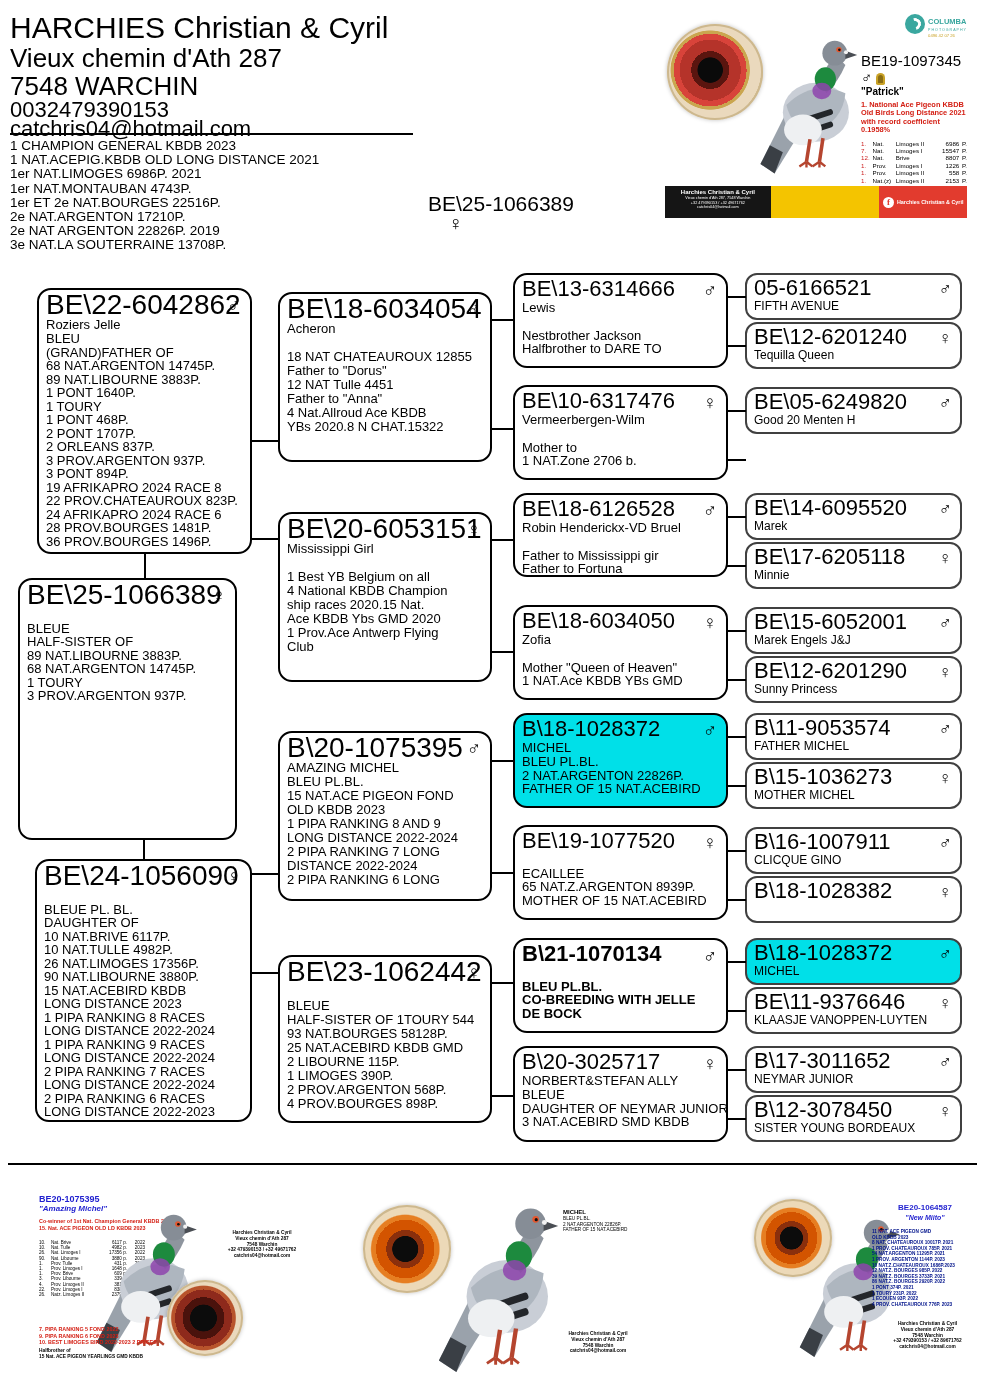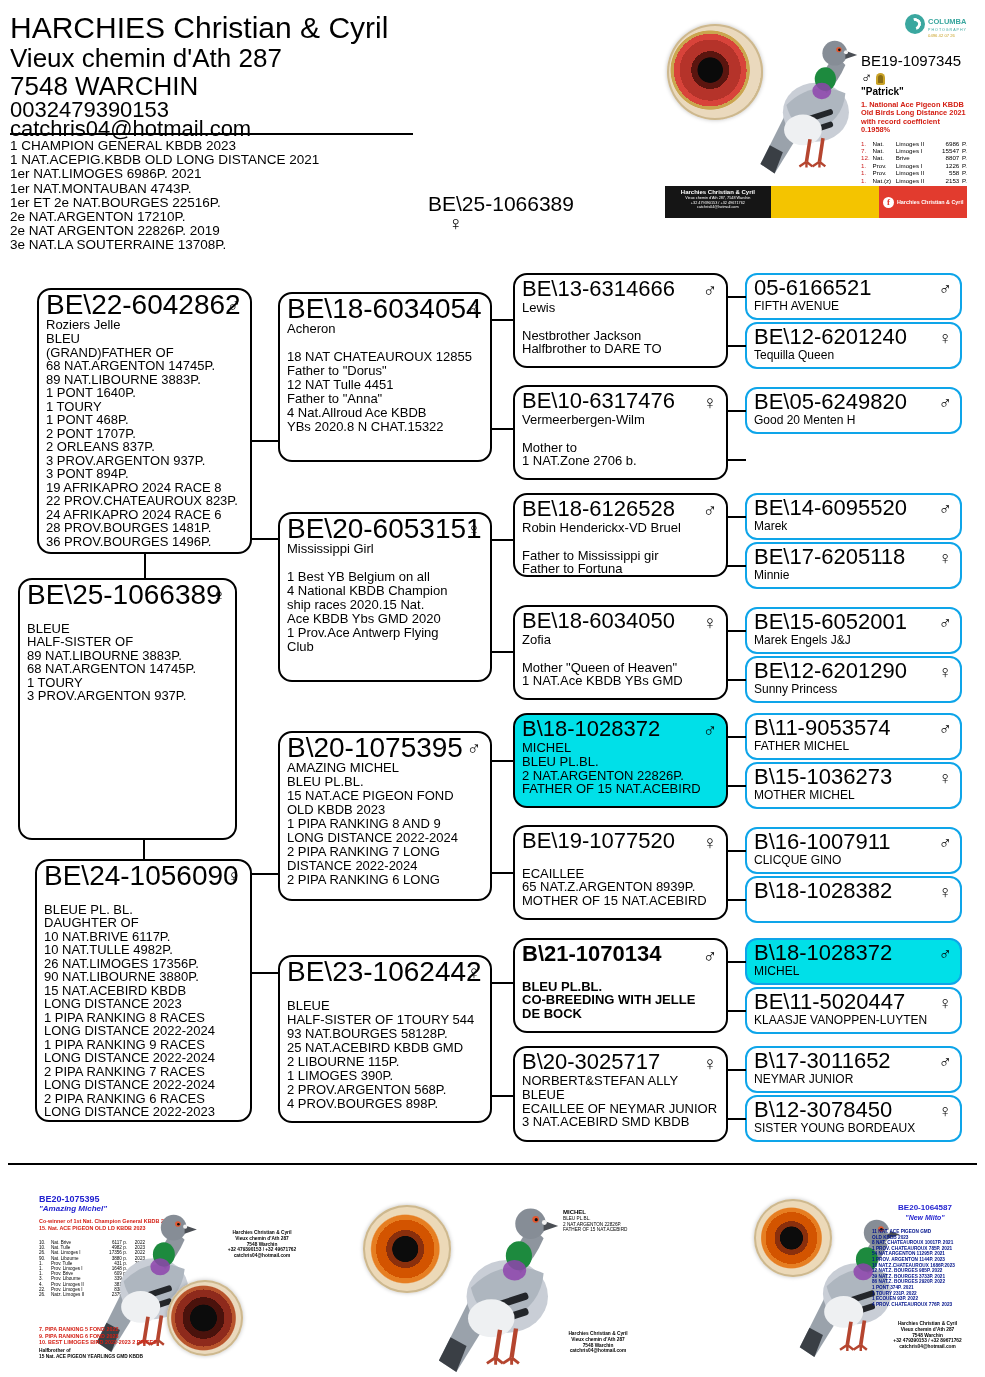--- a/index.html
+++ b/index.html
@@ -23,21 +23,21 @@
   .pbox{position:absolute;border:2px solid #000;border-radius:14px;background:#fff;
         padding:2px 7px;box-sizing:border-box;overflow:hidden;}
   .pbox .ring{font-size:28px;line-height:26px;display:block;white-space:nowrap;}
   .pbox .sex{position:absolute;top:5px;right:9px;font-size:19px;}
   .pbox .name{font-size:13px;line-height:14px;white-space:nowrap;}
   .pbox .lines div{white-space:nowrap;}
   .c1 .lines{font-size:13px;} .c1 .lines div{line-height:13.5px;}
   .c2 .lines{font-size:13px;} .c2 .lines div{line-height:14px;}
   .c3 .ring{font-size:22px;line-height:24px;}
   .c3 .lines{font-size:13px;} .c3 .lines div{line-height:13.5px;}
-  .sbox{position:absolute;border:2px solid #0ea5e9;border-radius:12px;background:#fff;
+  .sbox{position:absolute;border:2px solid #404040;border-radius:12px;background:#fff;
         padding:1px 7px;box-sizing:border-box;width:217px;height:47px;overflow:hidden;}
   .sbox .ring{font-size:22px;line-height:24px;display:block;white-space:nowrap;}
   .sbox .sex{position:absolute;top:4px;right:8px;font-size:18px;}
   .sbox .name{font-size:12px;line-height:13px;white-space:nowrap;}
   .cyan{background:var(--hl,#00e0e8);}
 
   .hl{position:absolute;height:2px;background:#000;}
   .vl{position:absolute;width:2px;background:#000;}
   .divider{position:absolute;left:8px;top:1163px;width:969px;height:2px;background:#000;}
 
@@ -444,21 +444,21 @@
         <div>CO-BREEDING WITH JELLE</div>
         <div>DE BOCK</div>
       </div>
   </div>
   <div class="pbox c3" style="left:513px;top:1046px;width:215px;height:96px;">
     <span class="ring">B\20-3025717</span>
     <span class="sex">♀</span>
     <div class="name">NORBERT&amp;STEFAN ALLY</div>
     <div class="lines">
         <div>BLEUE</div>
-        <div>ECAILLEE OF NEYMAR JUNIOR</div>
+        <div>DAUGHTER OF NEYMAR JUNIOR</div>
         <div>3 NAT.ACEBIRD SMD KBDB</div>
       </div>
   </div>
 
   <div class="sbox" style="left:745px;top:273px;">
     <span class="ring">05-6166521</span>
     <span class="sex">♂</span>
     <div class="name">FIFTH AVENUE</div>
   </div>
   <div class="sbox" style="left:745px;top:322px;">
@@ -510,21 +510,21 @@
     <span class="ring">B\18-1028382</span>
     <span class="sex">♀</span>
     <div class="name"></div>
   </div>
   <div class="sbox cyan" style="left:745px;top:938px;">
     <span class="ring">B\18-1028372</span>
     <span class="sex">♂</span>
     <div class="name">MICHEL</div>
   </div>
   <div class="sbox" style="left:745px;top:987px;">
-    <span class="ring">BE\11-5020447</span>
+    <span class="ring">BE\11-9376646</span>
     <span class="sex">♀</span>
     <div class="name">KLAASJE VANOPPEN-LUYTEN</div>
   </div>
   <div class="sbox" style="left:745px;top:1046px;">
     <span class="ring">B\17-3011652</span>
     <span class="sex">♂</span>
     <div class="name">NEYMAR JUNIOR</div>
   </div>
   <div class="sbox" style="left:745px;top:1095px;">
     <span class="ring">B\12-3078450</span>

